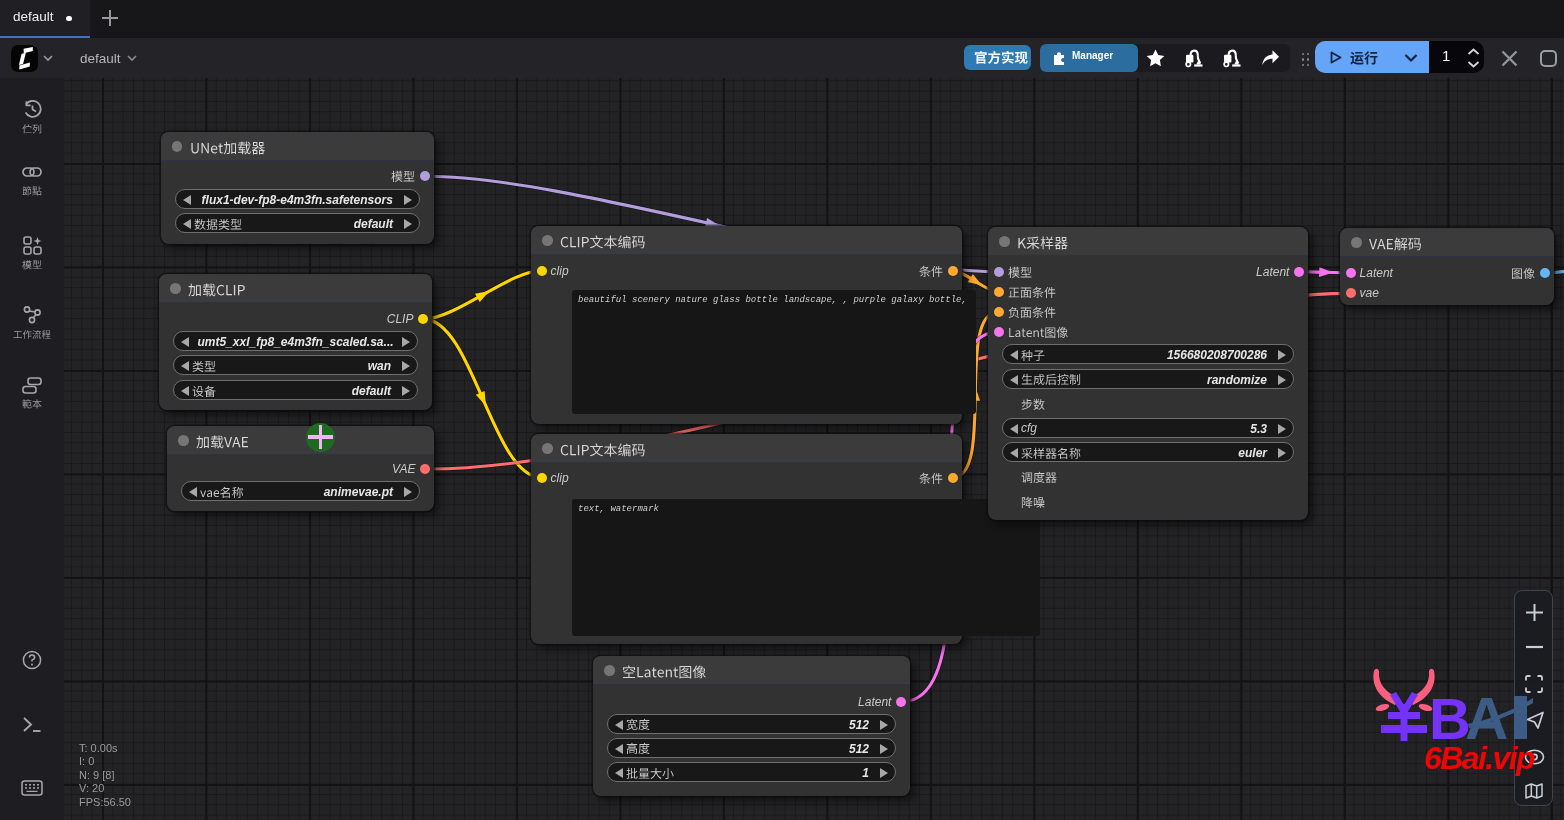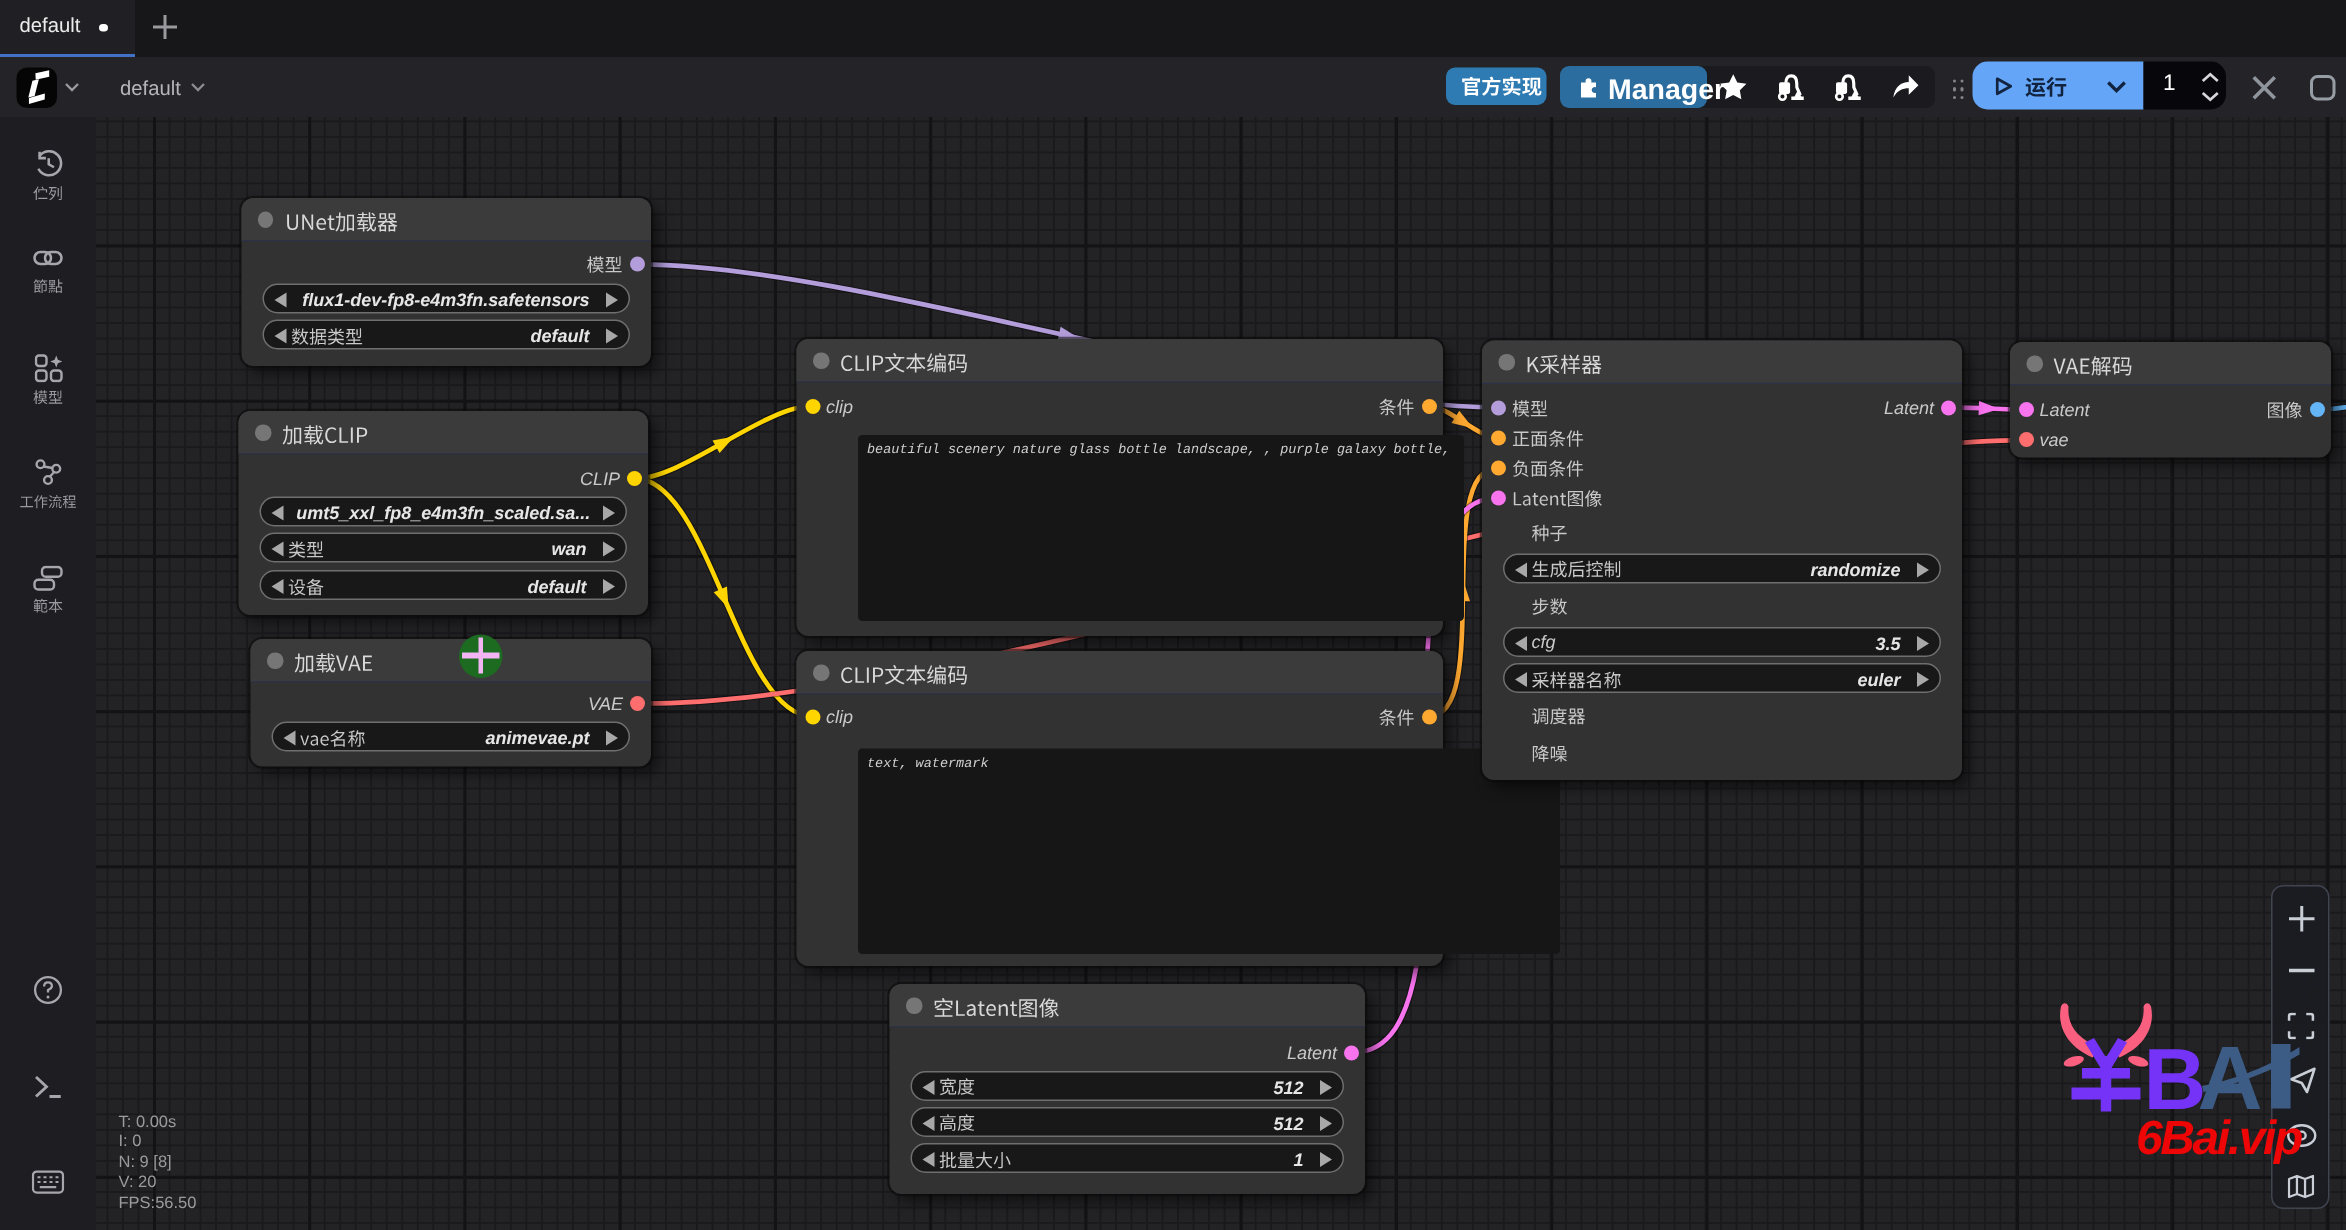--- a/index.html
+++ b/index.html
@@ -66,21 +66,21 @@
     </svg>
     <div class="abs" style="left:964px;top:45px;width:67px;height:25px;background:#2e7ab3;border-radius:6px"></div>
     <svg class="zh" style="left:973.5px;top:47.4px" width="55" height="21" viewBox="0 0 55 21">
       <path d="M2.5 7.6H4.2V16.8H2.5ZM3.3 7.6H10.9V11.4H3.3V10.1H9.3V9H3.3ZM3.4 12.3H11.4V16.8H9.7V13.7H3.4ZM3.5 14.9H10.2V16.3H3.5ZM0.8 5.3H12.7V7.9H10.9V6.8H2.4V7.9H0.8ZM5.8 4.5 7.4 4.1Q7.6 4.4 7.8 4.9Q8 5.3 8 5.6L6.3 6Q6.2 5.7 6.1 5.3Q5.9 4.8 5.8 4.5Z M14.2 6.4H26.3V7.9H14.2ZM18.7 9.6H23.8V11.1H18.7ZM23.4 9.6H25.1Q25.1 9.6 25.1 9.7Q25.1 9.8 25.1 10Q25.1 10.2 25.1 10.3Q25 12.1 24.8 13.3Q24.7 14.5 24.5 15.1Q24.3 15.8 24 16.1Q23.7 16.4 23.3 16.5Q23 16.7 22.5 16.7Q22.1 16.7 21.5 16.7Q20.9 16.7 20.2 16.7Q20.2 16.4 20 15.9Q19.8 15.4 19.6 15.1Q20.3 15.2 20.9 15.2Q21.6 15.2 21.9 15.2Q22.1 15.2 22.3 15.2Q22.4 15.1 22.6 15Q22.8 14.9 22.9 14.3Q23.1 13.7 23.2 12.6Q23.3 11.5 23.4 9.8ZM17.7 7.4H19.5Q19.4 8.4 19.3 9.5Q19.2 10.6 19 11.6Q18.7 12.7 18.3 13.6Q17.8 14.6 17 15.4Q16.3 16.3 15.2 16.9Q15 16.6 14.6 16.2Q14.3 15.8 14 15.6Q15 15 15.7 14.3Q16.3 13.6 16.7 12.8Q17.1 11.9 17.3 11Q17.5 10.1 17.5 9.2Q17.6 8.3 17.7 7.4ZM19.1 4.6 20.7 4Q21 4.5 21.3 5Q21.5 5.6 21.7 6L20 6.7Q19.9 6.3 19.6 5.7Q19.4 5.1 19.1 4.6Z M34.2 14.8 34.9 13.6Q35.8 13.8 36.7 14.1Q37.6 14.5 38.3 14.8Q39.1 15.2 39.7 15.5L38.7 16.8Q38.2 16.4 37.4 16.1Q36.7 15.7 35.9 15.4Q35 15 34.2 14.8ZM32.5 4.5 34.2 4Q34.4 4.4 34.7 5Q35 5.5 35.1 5.9L33.4 6.4Q33.3 6 33 5.5Q32.8 5 32.5 4.5ZM28 5.5H39.5V8.6H37.8V7H29.6V8.6H28ZM33.5 7.5H35.2Q35.2 9 35.1 10.2Q34.9 11.5 34.6 12.5Q34.3 13.5 33.6 14.3Q32.9 15.2 31.8 15.8Q30.7 16.4 28.9 16.9Q28.8 16.5 28.6 16.1Q28.3 15.7 28 15.5Q29.6 15.1 30.6 14.6Q31.6 14.1 32.2 13.4Q32.8 12.7 33.1 11.8Q33.3 11 33.4 9.9Q33.5 8.8 33.5 7.5ZM27.9 12H39.7V13.3H27.9ZM30.1 8.3 31.1 7.2Q31.4 7.4 31.8 7.7Q32.2 7.9 32.5 8.2Q32.9 8.4 33.1 8.6L32.1 9.8Q31.9 9.6 31.6 9.3Q31.2 9 30.9 8.8Q30.5 8.5 30.1 8.3ZM28.8 10.3 29.7 9.2Q30 9.4 30.4 9.6Q30.8 9.9 31.2 10.1Q31.5 10.3 31.7 10.6L30.8 11.8Q30.6 11.6 30.2 11.3Q29.9 11 29.5 10.8Q29.1 10.5 28.8 10.3Z M41.1 5H45.8V6.5H41.1ZM41.3 8.9H45.5V10.3H41.3ZM40.8 14Q41.5 13.8 42.3 13.6Q43.1 13.4 44 13.2Q44.9 13 45.8 12.7L46 14.2Q44.8 14.5 43.5 14.9Q42.2 15.2 41.1 15.5ZM42.7 5.6H44.3V13.8L42.7 14.1ZM46.3 4.8H52.8V12H51.2V6.2H47.8V12H46.3ZM49.3 12H50.8V15Q50.8 15.2 50.9 15.3Q51 15.4 51.2 15.4H51.9Q52.1 15.4 52.1 15.3Q52.2 15.1 52.3 14.6Q52.3 14.2 52.4 13.3Q52.6 13.5 53 13.6Q53.3 13.8 53.6 13.9Q53.6 14.9 53.4 15.5Q53.3 16.1 52.9 16.4Q52.6 16.6 51.9 16.6H50.9Q50 16.6 49.7 16.3Q49.3 16 49.3 15.1ZM48.8 7H50.3V9.2Q50.3 10.1 50.1 11.1Q49.9 12.2 49.5 13.2Q49 14.3 48.2 15.2Q47.3 16.2 45.9 16.9Q45.9 16.7 45.7 16.5Q45.5 16.3 45.3 16.1Q45.1 15.9 44.9 15.7Q46.2 15.1 47 14.3Q47.8 13.4 48.1 12.6Q48.5 11.7 48.6 10.8Q48.8 10 48.8 9.2Z" fill="#ffffff"></path>
     </svg>
     <div class="abs" style="left:1040px;top:44px;width:250px;height:28px;background:#1b1b1f;border-radius:6px"></div>
     <div class="abs" style="left:1040px;top:44px;width:98px;height:28px;background:#2b6d9e;border-radius:6px"></div>
     <svg class="abs" style="left:1051px;top:49px" width="18" height="18" viewBox="0 0 18 18">
       <path d="M3 6 h3.2 a2 2 0 1 1 3.6 0 H13 v3.2 a2 2 0 1 0 0 3.6 V16 H3 Z" fill="#fff"></path>
     </svg>
-    <div class="abs" style="left:1072px;top:50px;font-size:19px;font-weight:bold;color:#fff">Manager</div>
+    <div class="abs" style="left:1072px;top:50px;font-size:10px;font-weight:bold;color:#fff">Manager</div>
     <svg class="abs" style="left:1146px;top:49px" width="19" height="18" viewBox="0 0 19 18">
       <path d="M9.5 0.5 L12.2 6 L18.3 6.9 L13.9 11.1 L14.9 17.2 L9.5 14.3 L4.1 17.2 L5.1 11.1 L0.7 6.9 L6.8 6 Z" fill="#fff"></path>
     </svg>
     <svg class="abs" style="left:1184px;top:48px" width="21" height="21" viewBox="0 0 21 21">
       <path d="M6.6 7.2 q0 -4.6 3.6 -4.6 q3.6 0 3.6 4.8" stroke="#fff" stroke-width="2.1" fill="none"></path>
       <rect x="2" y="6.8" width="7.4" height="7.8" rx="1.2" fill="#fff"></rect>
       <circle cx="4.3" cy="16.3" r="2.2" stroke="#fff" stroke-width="1.7" fill="none"></circle>
       <path d="M13.8 7.2 L13.9 10.2 L16.2 15.4" stroke="#fff" stroke-width="2.1" fill="none"></path>
       <path d="M12.2 16.6 L14.6 12 L17 16.6 Z" fill="#fff"></path>
       <path d="M10.2 17.5 h8.3" stroke="#fff" stroke-width="2.2" fill="none"></path>
@@ -329,38 +329,43 @@
     <div class="port" style="left:5.6px;top:80.0px;background:#FFA931"></div>
     <svg class="zh" style="left:19.6px;top:76.0px" width="49" height="18" viewBox="0 0 49 18">
       <path d="M4.1 4.9H7.8V5.7H3.5ZM4.2 3.9 5.2 4Q4.7 4.8 4.2 5.5Q3.6 6.3 2.9 7.1Q2.2 7.8 1.3 8.4Q1.2 8.3 1.1 8.2Q1 8.1 0.9 8Q0.8 7.9 0.6 7.8Q1.5 7.2 2.2 6.6Q2.8 5.9 3.4 5.2Q3.9 4.5 4.2 3.9ZM7.5 4.9H7.7L7.9 4.9L8.5 5.3Q8.3 5.7 7.9 6.2Q7.6 6.7 7.3 7.2Q6.9 7.6 6.6 8Q6.5 7.9 6.3 7.8Q6.1 7.6 5.9 7.6Q6.2 7.2 6.5 6.8Q6.8 6.4 7.1 5.9Q7.4 5.5 7.5 5.1ZM6.3 12.8 6.8 12.2Q7.6 12.6 8.4 12.9Q9.2 13.3 9.9 13.6Q10.5 14 11.1 14.3L10.4 14.9Q9.9 14.6 9.2 14.2Q8.6 13.9 7.8 13.5Q7.1 13.1 6.3 12.8ZM5.6 9H6.6Q6.5 10 6.4 10.8Q6.2 11.6 5.9 12.3Q5.5 12.9 4.9 13.4Q4.4 13.9 3.4 14.3Q2.5 14.6 1.2 14.9Q1.1 14.7 1 14.5Q0.9 14.2 0.7 14.1Q2 13.9 2.9 13.6Q3.7 13.3 4.2 12.9Q4.8 12.4 5 11.9Q5.3 11.3 5.5 10.6Q5.6 9.9 5.6 9ZM2.4 7.3H9.9V12.5H8.9V8.1H3.3V12.5H2.4Z M16.3 9.2H19.6V9.9H16.3ZM16.3 11.3H19.6V12H16.3ZM13.8 13.4H22.3V14.2H13.8ZM13.2 7H22.8V14.9H21.8V7.8H14.1V14.9H13.2ZM15.8 7.5H16.7V13.8H15.8ZM19.2 7.5H20V13.8H19.2ZM17.4 5 18.5 5.3Q18.3 5.9 18.1 6.5Q17.9 7.2 17.7 7.6L16.9 7.4Q17 7 17.1 6.6Q17.2 6.2 17.3 5.8Q17.4 5.4 17.4 5ZM12.7 4.6H23.3V5.5H12.7Z M27.8 4.9H32.6V5.7H27.8ZM32.4 4.9H32.6L32.8 4.9L33.4 5.3Q32.8 6.3 31.9 7.1Q31 7.9 29.8 8.4Q28.7 9 27.4 9.4Q26.1 9.7 24.8 9.9Q24.8 9.8 24.7 9.5Q24.6 9.3 24.4 9.1Q25.6 9 26.9 8.6Q28.1 8.3 29.2 7.8Q30.2 7.3 31.1 6.6Q31.9 6 32.4 5.1ZM28.5 3.8 29.5 4Q28.9 5 27.9 6Q27 6.9 25.5 7.7Q25.5 7.6 25.3 7.4Q25.2 7.3 25.1 7.2Q25 7.1 24.9 7Q25.8 6.6 26.5 6Q27.2 5.5 27.7 4.9Q28.2 4.4 28.5 3.8ZM27.9 5.4Q28.6 6.4 29.7 7.2Q30.9 7.9 32.4 8.4Q33.9 8.8 35.6 9Q35.5 9.1 35.4 9.3Q35.3 9.4 35.2 9.6Q35.1 9.7 35 9.9Q33.3 9.6 31.8 9.1Q30.3 8.6 29.1 7.7Q27.9 6.9 27.1 5.8ZM25.8 10.5H34.2V11.3H25.8ZM27.6 11.7 28.3 12.1Q28 12.5 27.6 12.9Q27.1 13.4 26.6 13.8Q26.2 14.2 25.8 14.4Q25.7 14.3 25.6 14.2Q25.5 14.1 25.4 14Q25.3 13.9 25.2 13.8Q25.6 13.6 26 13.2Q26.5 12.9 26.9 12.5Q27.3 12.1 27.6 11.7ZM29.5 9.2H30.4V13.9Q30.4 14.2 30.4 14.4Q30.3 14.6 30 14.7Q29.8 14.8 29.4 14.8Q29.1 14.8 28.6 14.8Q28.5 14.7 28.5 14.4Q28.4 14.2 28.3 14Q28.6 14.1 28.9 14.1Q29.3 14.1 29.4 14.1Q29.5 14 29.5 14Q29.5 14 29.5 13.9ZM31.6 12.2 32.2 11.7Q32.6 12 33.1 12.4Q33.5 12.8 33.9 13.2Q34.3 13.6 34.5 14L33.8 14.5Q33.6 14.2 33.2 13.8Q32.8 13.4 32.4 12.9Q32 12.5 31.6 12.2Z M43.3 4H44.2V14.9H43.3ZM41.2 4.4 42 4.6Q41.9 5.5 41.7 6.3Q41.4 7.1 41.1 7.8Q40.8 8.5 40.5 9Q40.4 8.9 40.3 8.9Q40.1 8.8 40 8.7Q39.8 8.6 39.7 8.6Q40.1 8.1 40.3 7.4Q40.6 6.7 40.8 6Q41 5.2 41.2 4.4ZM41.3 6.3H46.9V7.2H41.1ZM39.8 9.8H47.4V10.7H39.8ZM39.2 3.9 40.1 4.1Q39.7 5.2 39.2 6.1Q38.7 7.1 38.1 8Q37.5 8.9 36.9 9.6Q36.9 9.5 36.8 9.3Q36.7 9.1 36.6 8.9Q36.5 8.8 36.4 8.7Q36.9 8.1 37.5 7.3Q38 6.5 38.4 5.7Q38.9 4.8 39.2 3.9ZM38 7 38.9 6.1 38.9 6.1V14.9H38Z" fill="#c9c9c9"></path>
     </svg>
     <div class="port" style="left:5.6px;top:100.0px;background:#f873ee"></div>
     <svg class="zh" style="left:19.6px;top:96.0px" width="62" height="18" viewBox="0 0 62 18">
       <path d="M1.2 13.9V5.1H2.3V13H6.2V13.9Z M9.1 14.1Q8.6 14.1 8.1 13.9Q7.7 13.6 7.5 13.2Q7.2 12.8 7.2 12.2Q7.2 11.2 8.2 10.6Q9.1 10 11.2 9.8Q11.2 9.4 11.1 9Q11 8.6 10.7 8.4Q10.4 8.1 9.9 8.1Q9.3 8.1 8.8 8.4Q8.3 8.6 7.9 8.8L7.5 8.1Q7.8 7.9 8.2 7.7Q8.6 7.5 9.1 7.4Q9.5 7.2 10.1 7.2Q10.9 7.2 11.3 7.6Q11.8 7.9 12.1 8.5Q12.3 9.1 12.3 9.9V13.9H11.4L11.3 13.1H11.3Q10.8 13.5 10.3 13.8Q9.7 14.1 9.1 14.1ZM9.4 13.2Q9.9 13.2 10.3 13Q10.7 12.8 11.2 12.3V10.5Q10.1 10.6 9.5 10.9Q8.8 11.1 8.6 11.4Q8.3 11.7 8.3 12.2Q8.3 12.7 8.6 13Q8.9 13.2 9.4 13.2Z M16.4 14.1Q15.7 14.1 15.3 13.8Q14.9 13.5 14.7 13Q14.6 12.6 14.6 11.9V8.3H13.6V7.5L14.6 7.4L14.7 5.6H15.7V7.4H17.4V8.3H15.7V11.9Q15.7 12.5 15.9 12.9Q16.1 13.2 16.7 13.2Q16.8 13.2 17.1 13.1Q17.3 13.1 17.4 13L17.6 13.8Q17.4 13.9 17 14Q16.7 14.1 16.4 14.1Z M21.5 14.1Q20.7 14.1 20 13.7Q19.3 13.3 18.8 12.5Q18.4 11.7 18.4 10.7Q18.4 9.9 18.7 9.2Q18.9 8.6 19.3 8.2Q19.7 7.7 20.3 7.5Q20.8 7.2 21.3 7.2Q22.2 7.2 22.7 7.6Q23.3 8 23.6 8.7Q23.9 9.4 23.9 10.3Q23.9 10.5 23.9 10.6Q23.9 10.8 23.9 10.9H19.5Q19.5 11.6 19.8 12.1Q20.1 12.6 20.6 12.9Q21 13.2 21.7 13.2Q22.1 13.2 22.5 13.1Q22.9 12.9 23.3 12.7L23.7 13.4Q23.3 13.7 22.7 13.9Q22.2 14.1 21.5 14.1ZM19.5 10.1H23Q23 9.2 22.6 8.6Q22.1 8.1 21.4 8.1Q20.9 8.1 20.5 8.4Q20.1 8.6 19.8 9Q19.6 9.5 19.5 10.1Z M25.5 13.9V7.4H26.4L26.6 8.3H26.6Q27 7.9 27.6 7.6Q28.1 7.2 28.8 7.2Q29.8 7.2 30.3 7.9Q30.8 8.5 30.8 9.8V13.9H29.7V9.9Q29.7 9 29.4 8.6Q29.1 8.2 28.4 8.2Q27.9 8.2 27.5 8.4Q27.1 8.7 26.6 9.2V13.9Z M34.9 14.1Q34.2 14.1 33.8 13.8Q33.4 13.5 33.2 13Q33.1 12.6 33.1 11.9V8.3H32.1V7.5L33.1 7.4L33.2 5.6H34.2V7.4H35.9V8.3H34.2V11.9Q34.2 12.5 34.4 12.9Q34.6 13.2 35.2 13.2Q35.3 13.2 35.5 13.1Q35.7 13.1 35.9 13L36.1 13.8Q35.8 13.9 35.5 14Q35.2 14.1 34.9 14.1Z M37.3 4.4H47.3V14.9H46.4V5.2H38.2V14.9H37.3ZM37.8 13.6H46.9V14.4H37.8ZM40.8 10.6 41.2 10Q41.6 10.1 42.2 10.3Q42.7 10.4 43.2 10.6Q43.7 10.8 44 10.9L43.6 11.5Q43.3 11.4 42.8 11.2Q42.3 11 41.8 10.8Q41.3 10.7 40.8 10.6ZM41.3 5.4 42 5.7Q41.7 6.2 41.2 6.7Q40.8 7.3 40.2 7.7Q39.7 8.2 39.2 8.5Q39.2 8.4 39 8.3Q38.9 8.2 38.8 8.1Q38.7 8 38.6 8Q39.4 7.5 40.1 6.8Q40.8 6.2 41.3 5.4ZM44.5 6.4H44.6L44.8 6.3L45.3 6.7Q44.8 7.4 44.1 8Q43.4 8.6 42.5 9.1Q41.6 9.6 40.7 9.9Q39.7 10.3 38.8 10.5Q38.8 10.4 38.7 10.3Q38.6 10.1 38.5 10Q38.5 9.8 38.4 9.8Q39.3 9.6 40.2 9.3Q41.1 9 41.9 8.6Q42.8 8.2 43.4 7.6Q44.1 7.1 44.5 6.5ZM40.7 7Q41.3 7.7 42.1 8.2Q43 8.7 44 9.1Q45.1 9.5 46.2 9.7Q46 9.8 45.9 10Q45.7 10.2 45.7 10.4Q44.6 10.1 43.5 9.7Q42.4 9.3 41.5 8.7Q40.7 8.1 40.1 7.3ZM41 6.4H44.7V7.1H40.5ZM39.6 12.1 40 11.5Q40.6 11.6 41.3 11.7Q42 11.8 42.6 11.9Q43.3 12.1 43.9 12.2Q44.4 12.4 44.9 12.5L44.5 13.2Q43.9 13 43.1 12.8Q42.2 12.6 41.3 12.4Q40.4 12.2 39.6 12.1Z M53.9 4.7H56.9V5.4H53.9ZM53.4 7.1V8.3H58.2V7.1ZM52.6 6.4H59.1V9H52.6ZM54.5 9.6 55.1 9.2Q55.7 9.6 56.1 10.2Q56.4 10.8 56.6 11.4Q56.8 12.1 56.8 12.7Q56.9 13.3 56.7 13.7Q56.6 14.2 56.3 14.5Q56.1 14.7 55.9 14.8Q55.6 14.9 55.3 14.9Q54.9 14.9 54.5 14.8Q54.5 14.7 54.5 14.5Q54.4 14.2 54.3 14.1Q54.6 14.1 54.8 14.1Q55 14.1 55.1 14.1Q55.3 14.1 55.4 14.1Q55.6 14 55.7 13.9Q55.9 13.7 56 13.4Q56 13 56 12.5Q56 12 55.8 11.5Q55.7 11 55.3 10.4Q55 9.9 54.5 9.6ZM55.3 10.2 55.9 10.5Q55.4 10.9 54.8 11.4Q54.2 11.8 53.5 12.1Q52.8 12.5 52.2 12.7Q52.1 12.6 52 12.4Q51.9 12.2 51.7 12.1Q52.3 11.9 53 11.6Q53.7 11.3 54.3 11Q54.9 10.6 55.3 10.2ZM55.9 11.4 56.5 11.7Q56 12.3 55.3 12.8Q54.6 13.3 53.7 13.7Q52.9 14.2 52.2 14.4Q52.1 14.3 51.9 14.1Q51.8 13.9 51.6 13.8Q52.4 13.6 53.2 13.2Q54 12.8 54.7 12.3Q55.5 11.9 55.9 11.4ZM58.6 9.5 59.2 10.1Q58.8 10.3 58.3 10.6Q57.8 10.8 57.3 11.1Q56.8 11.3 56.4 11.5L55.9 11Q56.4 10.8 56.8 10.6Q57.3 10.3 57.8 10Q58.3 9.7 58.6 9.5ZM54.1 3.8 55 4Q54.5 4.9 53.8 5.9Q53 6.8 51.9 7.6Q51.9 7.5 51.8 7.4Q51.7 7.3 51.6 7.2Q51.5 7.1 51.4 7.1Q52 6.6 52.6 6Q53.1 5.5 53.5 4.9Q53.9 4.4 54.1 3.8ZM56.6 4.7H56.8L56.9 4.6L57.5 5Q57.2 5.5 56.8 6.1Q56.3 6.6 55.9 7Q55.9 6.9 55.7 6.7Q55.6 6.6 55.5 6.5Q55.7 6.3 55.9 6Q56.1 5.7 56.3 5.4Q56.5 5.1 56.6 4.9ZM57.8 10.6Q58 11.2 58.3 11.8Q58.6 12.3 59 12.8Q59.4 13.2 59.9 13.5Q59.8 13.6 59.6 13.8Q59.4 14 59.3 14.2Q58.5 13.7 58 12.8Q57.4 11.8 57.1 10.7ZM55.6 6.6H56.3V6.7Q56.3 7 56.2 7.4Q56.1 7.8 55.9 8.3Q55.7 8.7 55.3 9.2Q54.8 9.7 54.1 10.1Q53.4 10.6 52.2 10.9Q52.2 10.8 52 10.7Q51.9 10.5 51.7 10.4Q52.8 10 53.5 9.6Q54.2 9.2 54.6 8.8Q55 8.4 55.2 8Q55.4 7.6 55.5 7.2Q55.6 6.9 55.6 6.6ZM51.4 3.9 52.3 4.1Q51.9 5.2 51.4 6.1Q50.9 7.1 50.4 8Q49.8 8.9 49.2 9.6Q49.1 9.5 49 9.3Q48.9 9.1 48.8 8.9Q48.7 8.8 48.6 8.7Q49.2 8.1 49.7 7.3Q50.2 6.5 50.7 5.7Q51.1 4.8 51.4 3.9ZM50.2 7.1 51 6.2 51.1 6.2V14.8H50.2Z" fill="#c9c9c9"></path>
     </svg>
     <div class="port" style="right:3.6px;top:39.6px;background:#f873ee"></div>
     <div class="plab" style="right:18.6px;top:37.6px">Latent</div>
+    <div class="w" style="top:117.3px">
+      <span class="la"></span>
+      <span class="ra"></span>
+      <span class="wv">156680208700286</span>
+    </div>
     <svg class="zh" style="left:33.0px;top:118.8px" width="25" height="18" viewBox="0 0 25 18">
       <path d="M5.3 6.4H11.3V11.6H10.4V7.2H6.1V11.7H5.3ZM7.8 3.9H8.7V14.9H7.8ZM5.6 10.1H11V11H5.6ZM2.5 4.8H3.4V14.9H2.5ZM0.6 7.2H4.9V8.1H0.6ZM2.5 7.5 3.1 7.8Q2.9 8.4 2.6 9.1Q2.4 9.8 2.1 10.4Q1.8 11.1 1.4 11.7Q1.1 12.3 0.7 12.7Q0.7 12.5 0.5 12.3Q0.4 12 0.3 11.9Q0.6 11.5 0.9 11Q1.3 10.5 1.6 9.9Q1.9 9.3 2.1 8.7Q2.4 8.1 2.5 7.5ZM4.4 4 4.9 4.7Q4.4 4.9 3.7 5.1Q3 5.3 2.3 5.4Q1.5 5.6 0.8 5.7Q0.8 5.5 0.7 5.3Q0.6 5.1 0.6 5Q1.2 4.9 1.9 4.7Q2.7 4.6 3.3 4.4Q3.9 4.2 4.4 4ZM3.3 8.3Q3.4 8.4 3.7 8.7Q3.9 9 4.2 9.3Q4.4 9.6 4.7 9.9Q4.9 10.2 5 10.3L4.4 11Q4.3 10.8 4.1 10.5Q3.9 10.2 3.7 9.8Q3.5 9.4 3.2 9.1Q3 8.8 2.9 8.7Z M12.6 9.2H23.4V10.1H12.6ZM13.8 4.6H21.6V5.5H13.8ZM21.4 4.6H21.6L21.8 4.6L22.5 5.1Q21.9 5.7 21.2 6.2Q20.5 6.8 19.7 7.2Q18.9 7.7 18.2 8.1Q18.1 8 18 7.9Q17.9 7.7 17.8 7.6Q17.7 7.5 17.6 7.4Q18.3 7.1 19 6.7Q19.7 6.2 20.3 5.8Q21 5.3 21.4 4.9ZM17.6 7.4H18.5V13.7Q18.5 14.1 18.4 14.4Q18.2 14.6 17.9 14.7Q17.6 14.8 17 14.8Q16.4 14.9 15.5 14.9Q15.5 14.7 15.4 14.6Q15.4 14.4 15.3 14.2Q15.2 14.1 15.1 13.9Q15.6 14 16 14Q16.5 14 16.8 14Q17.1 14 17.3 14Q17.4 14 17.5 13.9Q17.6 13.8 17.6 13.7Z" fill="#c9c9c9"></path>
     </svg>
     <div class="w" style="top:141.9px">
       <span class="la"></span>
       <span class="ra"></span>
       <span class="wv">randomize</span>
     </div>
     <svg class="zh" style="left:33.0px;top:143.4px" width="61" height="18" viewBox="0 0 61 18">
       <path d="M2.5 6.2H10.8V7H2.5ZM2 9.7H10.4V10.6H2ZM0.7 13.6H11.4V14.5H0.7ZM5.6 3.8H6.5V14.1H5.6ZM2.9 4 3.8 4.2Q3.5 5.2 3.2 6Q2.8 6.9 2.4 7.7Q1.9 8.4 1.5 9Q1.4 8.9 1.2 8.8Q1.1 8.7 0.9 8.6Q0.8 8.5 0.6 8.5Q1.1 8 1.6 7.2Q2 6.5 2.3 5.7Q2.6 4.9 2.9 4Z M14.1 8.3H17V9.2H14.1ZM16.7 8.3H17.6Q17.6 8.3 17.6 8.4Q17.6 8.5 17.5 8.6Q17.5 8.7 17.5 8.7Q17.5 10.1 17.5 10.9Q17.4 11.7 17.4 12.2Q17.3 12.6 17.2 12.8Q17 12.9 16.9 13Q16.7 13.1 16.4 13.1Q16.2 13.1 15.8 13.1Q15.4 13.1 15 13.1Q15 12.9 14.9 12.7Q14.9 12.4 14.8 12.3Q15.2 12.3 15.5 12.3Q15.9 12.3 16 12.3Q16.2 12.3 16.2 12.3Q16.3 12.3 16.4 12.2Q16.5 12.1 16.5 11.7Q16.6 11.3 16.6 10.6Q16.7 9.8 16.7 8.5ZM20.1 4.4 20.6 3.9Q21 4.1 21.4 4.3Q21.8 4.6 22.2 4.8Q22.5 5 22.8 5.3L22.2 5.9Q22 5.7 21.6 5.4Q21.3 5.2 20.8 4.9Q20.4 4.6 20.1 4.4ZM21.8 7.7 22.7 7.9Q21.9 10.3 20.6 12Q19.2 13.7 17.4 14.8Q17.3 14.7 17.2 14.6Q17.1 14.4 17 14.3Q16.9 14.2 16.7 14.1Q18.6 13.1 19.8 11.5Q21.1 9.9 21.8 7.7ZM14.1 5.9H23.4V6.8H14.1ZM13.5 5.9H14.5V9.3Q14.5 9.9 14.4 10.6Q14.4 11.4 14.2 12.2Q14.1 12.9 13.9 13.7Q13.6 14.4 13.2 15Q13.1 14.9 13 14.8Q12.8 14.6 12.7 14.5Q12.5 14.4 12.4 14.4Q12.9 13.6 13.2 12.7Q13.4 11.8 13.5 10.9Q13.5 10 13.5 9.3ZM18.5 3.9H19.5Q19.5 5.5 19.6 7Q19.7 8.5 20 9.8Q20.2 11 20.5 11.9Q20.9 12.9 21.3 13.4Q21.7 13.9 22.2 13.9Q22.4 13.9 22.6 13.4Q22.7 12.9 22.7 11.7Q22.9 11.8 23.1 11.9Q23.3 12.1 23.5 12.1Q23.4 13.2 23.3 13.7Q23.1 14.3 22.8 14.6Q22.6 14.8 22.1 14.8Q21.5 14.8 21 14.4Q20.5 14 20.1 13.2Q19.7 12.5 19.4 11.5Q19.1 10.5 18.9 9.2Q18.7 8 18.6 6.7Q18.5 5.3 18.5 3.9Z M26.3 7.2H35.5V8H26.3ZM28.2 13.4H34V14.3H28.2ZM33.9 3.9 34.6 4.7Q33.8 4.9 32.7 5Q31.7 5.2 30.6 5.3Q29.4 5.5 28.3 5.6Q27.1 5.6 26 5.7Q26 5.5 26 5.3Q25.9 5.1 25.8 4.9Q26.9 4.9 28 4.8Q29.1 4.7 30.2 4.5Q31.3 4.4 32.2 4.3Q33.2 4.1 33.9 3.9ZM27.7 9.7H34.6V14.9H33.6V10.6H28.6V14.9H27.7ZM25.8 4.9H26.7V8Q26.7 8.8 26.7 9.7Q26.6 10.6 26.5 11.5Q26.3 12.4 26 13.3Q25.7 14.2 25.1 14.9Q25.1 14.8 24.9 14.7Q24.8 14.6 24.6 14.5Q24.5 14.3 24.4 14.3Q24.9 13.6 25.2 12.8Q25.4 12 25.6 11.2Q25.7 10.3 25.8 9.5Q25.8 8.7 25.8 8Z M36.4 10.4Q37.1 10.2 38 9.9Q39 9.5 40 9.2L40.1 10Q39.2 10.4 38.3 10.7Q37.3 11 36.6 11.3ZM36.5 6.2H40.1V7H36.5ZM38 3.8H38.8V13.7Q38.8 14.1 38.7 14.3Q38.6 14.5 38.4 14.6Q38.2 14.7 37.8 14.7Q37.5 14.8 36.9 14.8Q36.9 14.6 36.8 14.4Q36.7 14.1 36.6 13.9Q37 14 37.3 14Q37.7 14 37.8 13.9Q37.9 13.9 37.9 13.9Q38 13.9 38 13.7ZM41 9.9H46.7V10.7H41ZM40 13.7H47.6V14.5H40ZM40.4 5.3H47.4V7.3H46.6V6.1H41.2V7.4H40.4ZM43.4 10.3H44.3V14.1H43.4ZM43.1 4 43.9 3.8Q44.1 4.2 44.3 4.6Q44.5 5.1 44.6 5.4L43.7 5.7Q43.6 5.3 43.4 4.9Q43.2 4.4 43.1 4ZM44.3 7.3 44.9 6.8Q45.3 7.1 45.7 7.5Q46.1 7.9 46.5 8.3Q46.9 8.6 47.2 8.9L46.6 9.5Q46.4 9.2 46 8.8Q45.6 8.4 45.2 8Q44.7 7.6 44.3 7.3ZM42.7 6.8 43.5 7.1Q43.2 7.6 42.8 8Q42.3 8.5 41.9 8.9Q41.4 9.3 41 9.6Q41 9.5 40.8 9.4Q40.7 9.3 40.6 9.1Q40.5 9 40.4 8.9Q41.1 8.5 41.7 8Q42.3 7.4 42.7 6.8Z M56.1 4.9H57V11.6H56.1ZM58.3 4H59.1V13.6Q59.1 14.1 59 14.3Q58.9 14.5 58.6 14.7Q58.3 14.8 57.9 14.8Q57.4 14.8 56.7 14.8Q56.7 14.6 56.6 14.4Q56.5 14.1 56.4 13.9Q56.9 13.9 57.4 13.9Q57.8 13.9 58 13.9Q58.1 13.9 58.2 13.8Q58.3 13.8 58.3 13.6ZM51.5 3.9H52.3V14.9H51.5ZM54 9.7H54.8V13Q54.8 13.3 54.8 13.5Q54.7 13.7 54.5 13.8Q54.3 13.9 53.9 13.9Q53.5 13.9 53 13.9Q53 13.8 53 13.5Q52.9 13.3 52.8 13.1Q53.2 13.2 53.5 13.2Q53.7 13.2 53.8 13.1Q54 13.1 54 13ZM49.1 9.7H54.3V10.5H49.9V13.9H49.1ZM48.5 7.7H55.2V8.5H48.5ZM49.7 5.6H54.8V6.4H49.5ZM49.7 4.1 50.5 4.3Q50.3 5.2 50 6.1Q49.7 7 49.3 7.6Q49.2 7.6 49.1 7.5Q48.9 7.5 48.8 7.4Q48.6 7.3 48.5 7.3Q48.9 6.7 49.2 5.8Q49.5 5 49.7 4.1Z" fill="#c9c9c9"></path>
     </svg>
     <svg class="zh" style="left:33.0px;top:167.9px" width="25" height="18" viewBox="0 0 25 18">
       <path d="M3.5 8.9 4.4 9.2Q4 9.7 3.6 10.3Q3.2 10.8 2.7 11.3Q2.2 11.8 1.7 12.2Q1.7 12.1 1.6 11.9Q1.4 11.8 1.3 11.7Q1.2 11.5 1.1 11.5Q1.7 11 2.4 10.3Q3.1 9.6 3.5 8.9ZM9.5 9 10.3 9.4Q9.7 10.6 8.9 11.5Q8 12.4 6.8 13Q5.7 13.7 4.2 14.1Q2.8 14.6 1.1 14.8Q1 14.6 0.9 14.4Q0.8 14.1 0.6 14Q2.8 13.7 4.6 13Q6.3 12.4 7.5 11.4Q8.7 10.4 9.5 9ZM0.7 7.5H11.2V8.4H0.7ZM6.3 5.1H10.1V6H6.3ZM5.7 3.8H6.6V8H5.7ZM2.5 4.8H3.4V7.9H2.5ZM5.6 8.1H6.5V12.2H5.6Z M12.8 10H17.4V10.8H12.8ZM12.6 6.1H18.4V6.8H12.6ZM17.3 4.1 18.1 4.4Q17.8 4.8 17.5 5.2Q17.2 5.7 17 6L16.4 5.7Q16.6 5.5 16.7 5.2Q16.9 4.9 17.1 4.6Q17.2 4.3 17.3 4.1ZM15.1 3.8H15.9V9.1H15.1ZM13.1 4.4 13.7 4.1Q14 4.5 14.2 4.9Q14.4 5.4 14.5 5.7L13.8 6Q13.7 5.7 13.5 5.2Q13.3 4.8 13.1 4.4ZM15.1 6.4 15.7 6.7Q15.4 7.2 15 7.7Q14.5 8.2 14 8.7Q13.5 9.1 13 9.4Q12.9 9.2 12.7 9Q12.6 8.8 12.5 8.7Q13 8.5 13.5 8.1Q14 7.7 14.4 7.3Q14.8 6.8 15.1 6.4ZM15.8 6.6Q16 6.7 16.3 6.9Q16.6 7.1 16.9 7.3Q17.3 7.6 17.6 7.8Q17.9 8 18 8.1L17.5 8.7Q17.4 8.6 17.1 8.3Q16.8 8.1 16.5 7.8Q16.1 7.6 15.8 7.4Q15.5 7.2 15.3 7ZM19.3 6.2H23.4V7H19.3ZM19.5 3.9 20.4 4.1Q20.2 5.2 19.9 6.3Q19.7 7.3 19.3 8.3Q18.9 9.2 18.5 9.9Q18.4 9.8 18.3 9.7Q18.1 9.6 18 9.5Q17.9 9.4 17.8 9.3Q18.2 8.7 18.6 7.8Q18.9 7 19.2 6Q19.4 5 19.5 3.9ZM21.8 6.6 22.6 6.7Q22.3 8.8 21.8 10.3Q21.2 11.9 20.3 13Q19.4 14.1 17.9 14.9Q17.9 14.8 17.8 14.7Q17.7 14.5 17.6 14.4Q17.5 14.3 17.4 14.2Q18.8 13.5 19.7 12.5Q20.5 11.4 21 10Q21.5 8.5 21.8 6.6ZM19.8 6.9Q20 8.5 20.5 9.9Q21 11.3 21.8 12.4Q22.6 13.5 23.7 14.1Q23.5 14.2 23.3 14.4Q23.2 14.6 23.1 14.8Q21.9 14.1 21.1 13Q20.3 11.8 19.8 10.3Q19.3 8.8 19 7.1ZM13.3 12.1 13.9 11.5Q14.5 11.8 15.2 12.1Q15.9 12.4 16.5 12.8Q17.1 13.1 17.5 13.4L16.9 14Q16.5 13.7 15.9 13.3Q15.3 13 14.6 12.7Q14 12.3 13.3 12.1ZM17.1 10H17.3L17.4 10L17.9 10.2Q17.6 11.5 16.8 12.4Q16.1 13.3 15.1 13.9Q14.1 14.5 12.9 14.8Q12.9 14.6 12.7 14.4Q12.6 14.2 12.5 14.1Q13.6 13.8 14.5 13.3Q15.4 12.8 16.1 12.1Q16.8 11.3 17.1 10.2ZM13.3 12.1Q13.6 11.7 13.9 11.2Q14.1 10.7 14.4 10.2Q14.6 9.7 14.8 9.3L15.6 9.4Q15.4 9.9 15.2 10.4Q14.9 10.9 14.6 11.4Q14.4 11.9 14.1 12.2Z" fill="#c9c9c9"></path>
     </svg>
     <div class="w" style="top:190.9px">
       <span class="la"></span>
       <span class="ra"></span>
-      <span class="wv">3.5</span>
+      <span class="wv">5.3</span>
     </div>
     <div class="plab" style="left:33px;top:194.4px">cfg</div>
     <div class="w" style="top:215.1px">
       <span class="la"></span>
       <span class="ra"></span>
       <span class="wv">euler</span>
     </div>
     <svg class="zh" style="left:33.0px;top:216.6px" width="61" height="18" viewBox="0 0 61 18">
       <path d="M9.6 5.6 10.5 6Q10.2 6.5 9.9 7Q9.6 7.6 9.2 8.1Q8.9 8.6 8.6 9L7.8 8.6Q8.1 8.2 8.5 7.7Q8.8 7.2 9.1 6.6Q9.4 6.1 9.6 5.6ZM1.7 6.5 2.5 6.1Q2.9 6.6 3.2 7.3Q3.6 7.9 3.7 8.3L2.9 8.7Q2.7 8.2 2.4 7.6Q2.1 7 1.7 6.5ZM4.9 6 5.8 5.7Q6 6.1 6.1 6.5Q6.3 6.9 6.4 7.3Q6.5 7.6 6.6 7.9L5.7 8.2Q5.6 7.8 5.4 7.2Q5.2 6.5 4.9 6ZM5.5 8.3H6.4V14.9H5.5ZM0.7 9.4H11.3V10.3H0.7ZM9.9 4 10.7 4.8Q9.7 5 8.6 5.1Q7.5 5.2 6.2 5.3Q5 5.4 3.7 5.5Q2.5 5.6 1.3 5.6Q1.3 5.5 1.3 5.3Q1.2 5.2 1.2 5Q1.1 4.9 1.1 4.8Q2.3 4.7 3.5 4.7Q4.7 4.6 5.9 4.5Q7.1 4.4 8.1 4.3Q9.2 4.1 9.9 4ZM5.2 9.7 6 10.1Q5.6 10.8 5 11.4Q4.5 12 3.8 12.6Q3.1 13.2 2.5 13.6Q1.8 14.1 1.1 14.4Q1 14.3 0.9 14.2Q0.8 14 0.6 13.9Q0.5 13.7 0.4 13.6Q1.1 13.4 1.8 12.9Q2.5 12.5 3.1 12Q3.8 11.5 4.3 10.9Q4.9 10.3 5.2 9.7ZM6.7 9.7Q7.1 10.3 7.6 10.9Q8.2 11.5 8.9 12Q9.5 12.5 10.2 12.9Q10.9 13.3 11.6 13.6Q11.5 13.7 11.4 13.8Q11.2 14 11.1 14.1Q11 14.3 10.9 14.4Q10.2 14.1 9.5 13.6Q8.8 13.1 8.2 12.6Q7.5 12 6.9 11.4Q6.4 10.7 5.9 10.1Z M16.8 6.1H23.1V7H16.8ZM17.2 8.6H22.7V9.5H17.2ZM16.3 11.2H23.4V12H16.3ZM19.5 6.5H20.4V14.9H19.5ZM17.3 4.2 18.1 3.9Q18.4 4.3 18.7 4.9Q19 5.4 19.1 5.8L18.3 6.1Q18.2 5.7 17.9 5.2Q17.6 4.6 17.3 4.2ZM21.9 3.8 22.8 4.1Q22.5 4.8 22.1 5.5Q21.7 6.2 21.4 6.6L20.6 6.4Q20.8 6 21.1 5.6Q21.3 5.1 21.5 4.7Q21.7 4.2 21.9 3.8ZM12.7 6.2H16.3V7H12.7ZM14.2 3.8H15.1V14.9H14.2ZM14.3 6.7 14.8 6.9Q14.7 7.6 14.5 8.4Q14.3 9.2 14 9.9Q13.7 10.7 13.5 11.3Q13.2 12 12.9 12.4Q12.8 12.3 12.7 12.1Q12.6 12 12.5 11.8Q12.5 11.7 12.4 11.6Q12.7 11.2 12.9 10.6Q13.2 10 13.5 9.4Q13.7 8.7 13.9 8Q14.1 7.3 14.3 6.7ZM15 7.4Q15.1 7.6 15.3 7.9Q15.5 8.2 15.8 8.5Q16 8.9 16.2 9.2Q16.4 9.5 16.5 9.7L15.9 10.3Q15.8 10.1 15.6 9.7Q15.5 9.4 15.3 9Q15.1 8.6 14.9 8.3Q14.7 8 14.6 7.8Z M26.4 5.2V6.8H28.4V5.2ZM25.5 4.4H29.2V7.6H25.5ZM31.5 5.2V6.8H33.6V5.2ZM30.6 4.4H34.5V7.6H30.6ZM24.6 8.9H35.4V9.7H24.6ZM25.9 13.7H28.9V14.5H25.9ZM31 13.7H34.1V14.5H31ZM31.5 9.1Q31.9 9.6 32.6 10.1Q33.2 10.5 34 10.9Q34.8 11.2 35.7 11.4Q35.6 11.5 35.5 11.6Q35.3 11.8 35.2 11.9Q35.2 12 35.1 12.1Q34.3 11.9 33.4 11.5Q32.6 11.1 31.9 10.5Q31.2 10 30.7 9.4ZM25.5 11.2H29.2V14.8H28.4V12H26.4V14.9H25.5ZM30.7 11.2H34.5V14.8H33.6V12H31.5V14.9H30.7ZM29.2 7.5 30.1 7.7Q29.7 8.6 29 9.4Q28.3 10.3 27.3 11Q26.2 11.7 24.9 12.2Q24.8 12.1 24.7 12Q24.6 11.9 24.6 11.7Q24.5 11.6 24.4 11.5Q25.7 11.1 26.6 10.4Q27.6 9.8 28.2 9Q28.9 8.3 29.2 7.5ZM31.4 8.1 31.8 7.6Q32.3 7.8 32.8 8Q33.3 8.3 33.6 8.5L33.1 9.1Q32.8 8.8 32.3 8.6Q31.8 8.3 31.4 8.1Z M39.6 13.4H45.6V14.2H39.6ZM40.1 5H45.5V5.9H40.1ZM40.9 3.8 41.9 4Q41.2 5.1 40.1 6.1Q39 7.1 37.5 7.9Q37.4 7.8 37.3 7.7Q37.2 7.5 37.1 7.4Q36.9 7.3 36.8 7.2Q37.8 6.7 38.6 6.2Q39.4 5.6 39.9 5Q40.5 4.4 40.9 3.8ZM45.2 5H45.4L45.5 5L46.1 5.4Q45.5 6.6 44.5 7.6Q43.5 8.6 42.3 9.3Q41.1 10.1 39.7 10.6Q38.4 11.2 37 11.5Q37 11.3 36.9 11.2Q36.8 11 36.7 10.9Q36.7 10.7 36.6 10.6Q37.6 10.4 38.6 10.1Q39.7 9.7 40.7 9.2Q41.6 8.7 42.5 8.1Q43.4 7.5 44.1 6.8Q44.8 6 45.2 5.2ZM39.2 7.6 39.9 7.1Q40.3 7.3 40.7 7.7Q41.1 8 41.5 8.3Q41.9 8.7 42.2 8.9L41.5 9.5Q41.2 9.2 40.8 8.9Q40.4 8.6 40 8.2Q39.6 7.9 39.2 7.6ZM45.3 9.8H46.2V14.9H45.3ZM39.9 9.8H45.5V10.7H39.9V14.9H39V10.6L39.7 9.8Z M50.5 4.8H51.3V14.9H50.5ZM48.7 7.3H52.9V8.1H48.7ZM50.6 7.6 51.1 7.8Q50.9 8.5 50.7 9.1Q50.4 9.8 50.1 10.5Q49.8 11.1 49.5 11.7Q49.2 12.3 48.8 12.7Q48.8 12.5 48.6 12.3Q48.5 12.1 48.4 11.9Q48.8 11.4 49.2 10.7Q49.7 10 50 9.2Q50.4 8.3 50.6 7.6ZM52.4 3.9 52.9 4.7Q52.4 4.9 51.7 5Q51.1 5.2 50.4 5.4Q49.7 5.5 49 5.6Q49 5.4 48.9 5.2Q48.8 5 48.8 4.9Q49.4 4.8 50.1 4.6Q50.7 4.5 51.3 4.3Q51.9 4.1 52.4 3.9ZM51.3 8.5Q51.4 8.6 51.6 8.9Q51.9 9.1 52.1 9.4Q52.4 9.7 52.6 10Q52.8 10.2 52.9 10.3L52.4 11Q52.3 10.8 52.1 10.5Q51.9 10.2 51.7 9.9Q51.4 9.6 51.2 9.3Q51 9 50.9 8.9ZM54.4 3.9 55.2 4Q55.1 4.9 54.8 5.8Q54.5 6.6 54.2 7.4Q53.9 8.1 53.5 8.7Q53.4 8.6 53.3 8.5Q53.1 8.4 53 8.3Q52.8 8.2 52.7 8.2Q53.3 7.4 53.7 6.3Q54.2 5.1 54.4 3.9ZM54.1 8.5 55 8.7Q54.8 9.5 54.6 10.3Q54.4 11.1 54.1 11.7Q53.8 12.4 53.4 12.9Q53.4 12.9 53.2 12.8Q53.1 12.7 52.9 12.6Q52.8 12.5 52.7 12.5Q53.2 11.8 53.6 10.7Q53.9 9.6 54.1 8.5ZM54.4 5.4H58.9V6.3H54.1ZM55.8 6H56.7V13.8Q56.7 14.2 56.6 14.4Q56.5 14.6 56.3 14.7Q56.1 14.8 55.7 14.8Q55.3 14.8 54.7 14.8Q54.7 14.7 54.6 14.4Q54.5 14.2 54.4 14Q54.8 14 55.2 14Q55.5 14 55.6 14Q55.8 14 55.8 13.9Q55.8 13.9 55.8 13.8ZM57.4 8.6 58.2 8.4Q58.5 9.1 58.7 9.8Q59 10.6 59.1 11.3Q59.3 12 59.4 12.6L58.6 12.8Q58.5 12.3 58.3 11.5Q58.1 10.8 57.9 10Q57.7 9.3 57.4 8.6ZM58.7 5.4H58.8L58.9 5.4L59.5 5.6Q59.3 6.1 59 6.7Q58.8 7.3 58.5 7.8L57.7 7.6Q57.9 7.3 58.1 6.9Q58.3 6.5 58.4 6.1Q58.6 5.8 58.7 5.5Z" fill="#c9c9c9"></path>
     </svg>

